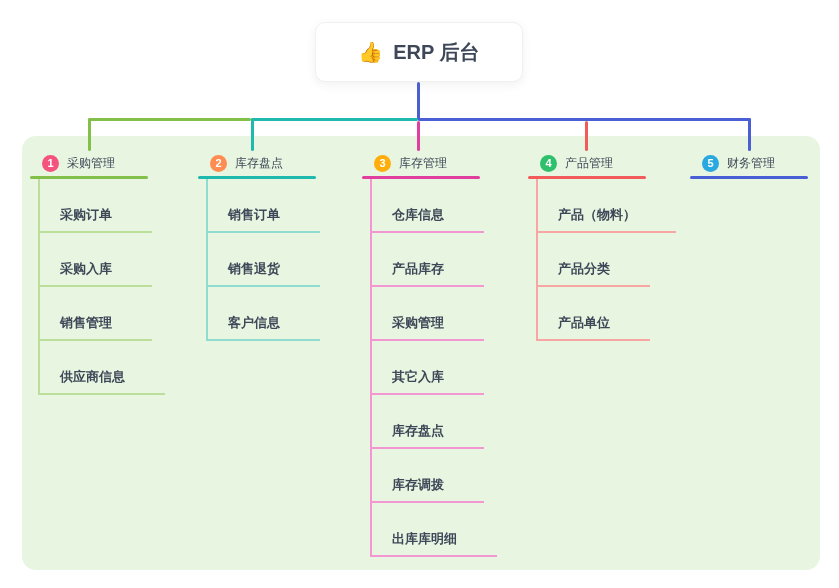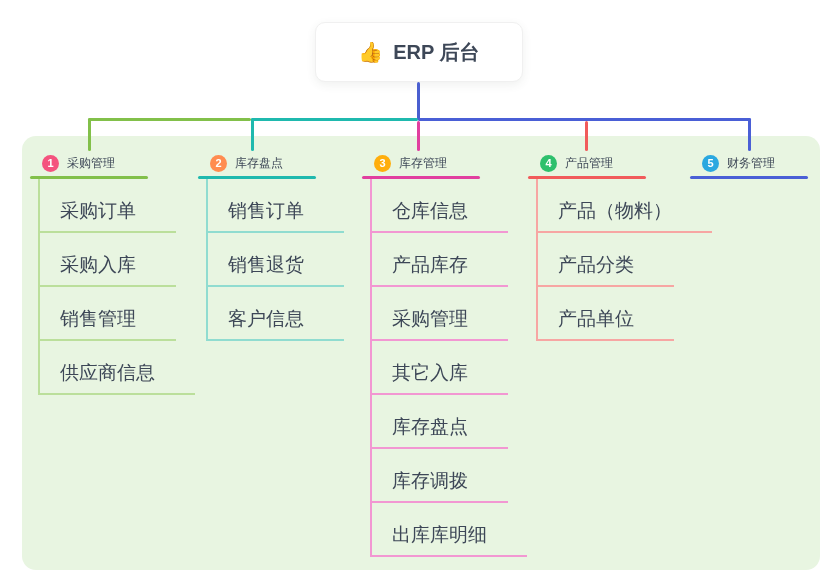--- a/index.html
+++ b/index.html
@@ -43,21 +43,21 @@
   .branch-items {
     margin-left:8px; width:max-content;
     border-left:2px solid var(--subline);
   }
   .node-item {
     height:54px; width:max-content; min-width:112px;
     display:flex; align-items:flex-end;
     padding:0 40px 7px 20px;
     border-bottom:2px solid var(--subline);
   }
-  .node-item span { font-size:19px; color:var(--text,#3d4757); white-space:nowrap; }
+  .node-item span { font-size:13px; color:var(--text,#3d4757); white-space:nowrap;font-weight:bold; }
 </style>
 </head>
 <body style="--root-line: #4a5fd0; --panel-bg: #e8f5e1; --text: #3d4757;">
 
 <div class="canvas">
 
   <div class="panel"></div>
 
   <div class="root-card">
     <span class="root-icon">👍</span>

